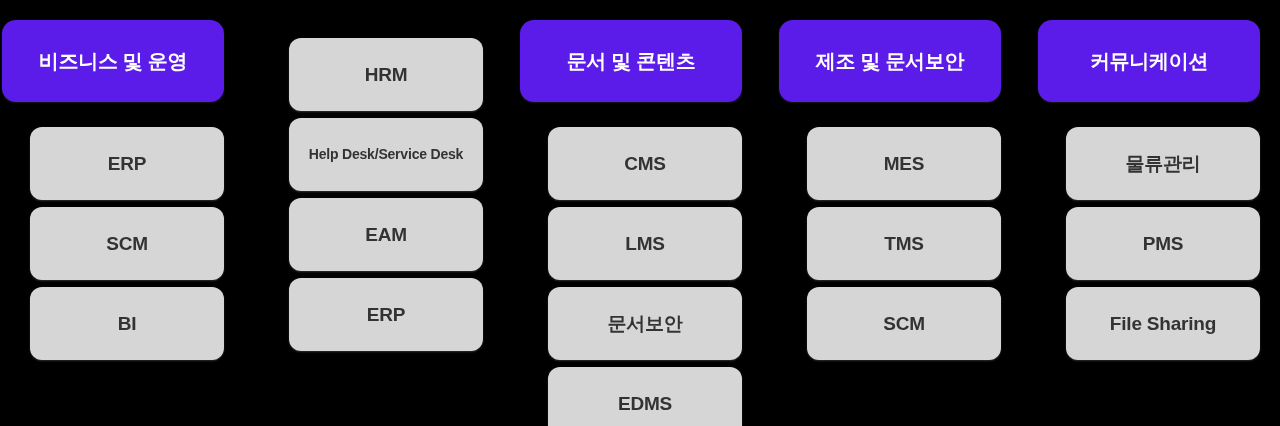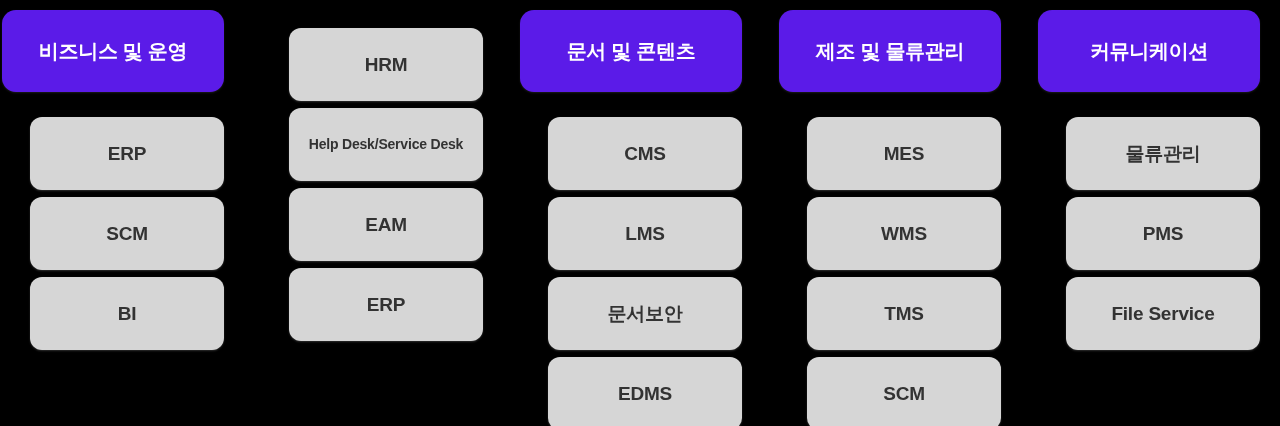--- a/index.html
+++ b/index.html
@@ -15,21 +15,21 @@
   }
   #board {
     position: relative;
     width: 1280px;
     height: 426px;
     background: #000000;
     display: flex;
     flex-direction: row;
     align-items: flex-start;
     justify-content: flex-start;
-    padding: 10px 0 0 2px;
+    padding: 20px 0 0 2px;
     box-sizing: border-box;
     gap: 37px;
   }
   .column {
     width: 222px;
     display: flex;
     flex-direction: column;
     gap: 7px;
   }
   .category-header {
@@ -131,28 +131,25 @@
     <div class="item-card">
       <span class="label">문서보안</span>
     </div>
     <div class="item-card">
       <span class="label">EDMS</span>
     </div>
   </div>
 
   <div class="column">
     <div class="category-header">
-      <span class="label">제조 및 물류관리</span>
+      <span class="label">제조 및 문서보안</span>
     </div>
     <div class="column-spacer"></div>
     <div class="item-card">
       <span class="label">MES</span>
-    </div>
-    <div class="item-card">
-      <span class="label">WMS</span>
     </div>
     <div class="item-card">
       <span class="label">TMS</span>
     </div>
     <div class="item-card">
       <span class="label">SCM</span>
     </div>
   </div>
 
   <div class="column">
@@ -160,17 +157,17 @@
       <span class="label">커뮤니케이션</span>
     </div>
     <div class="column-spacer"></div>
     <div class="item-card">
       <span class="label">물류관리</span>
     </div>
     <div class="item-card">
       <span class="label">PMS</span>
     </div>
     <div class="item-card">
-      <span class="label">File Service</span>
+      <span class="label">File Sharing</span>
     </div>
   </div>
 
 </div>
 
 </body></html>

